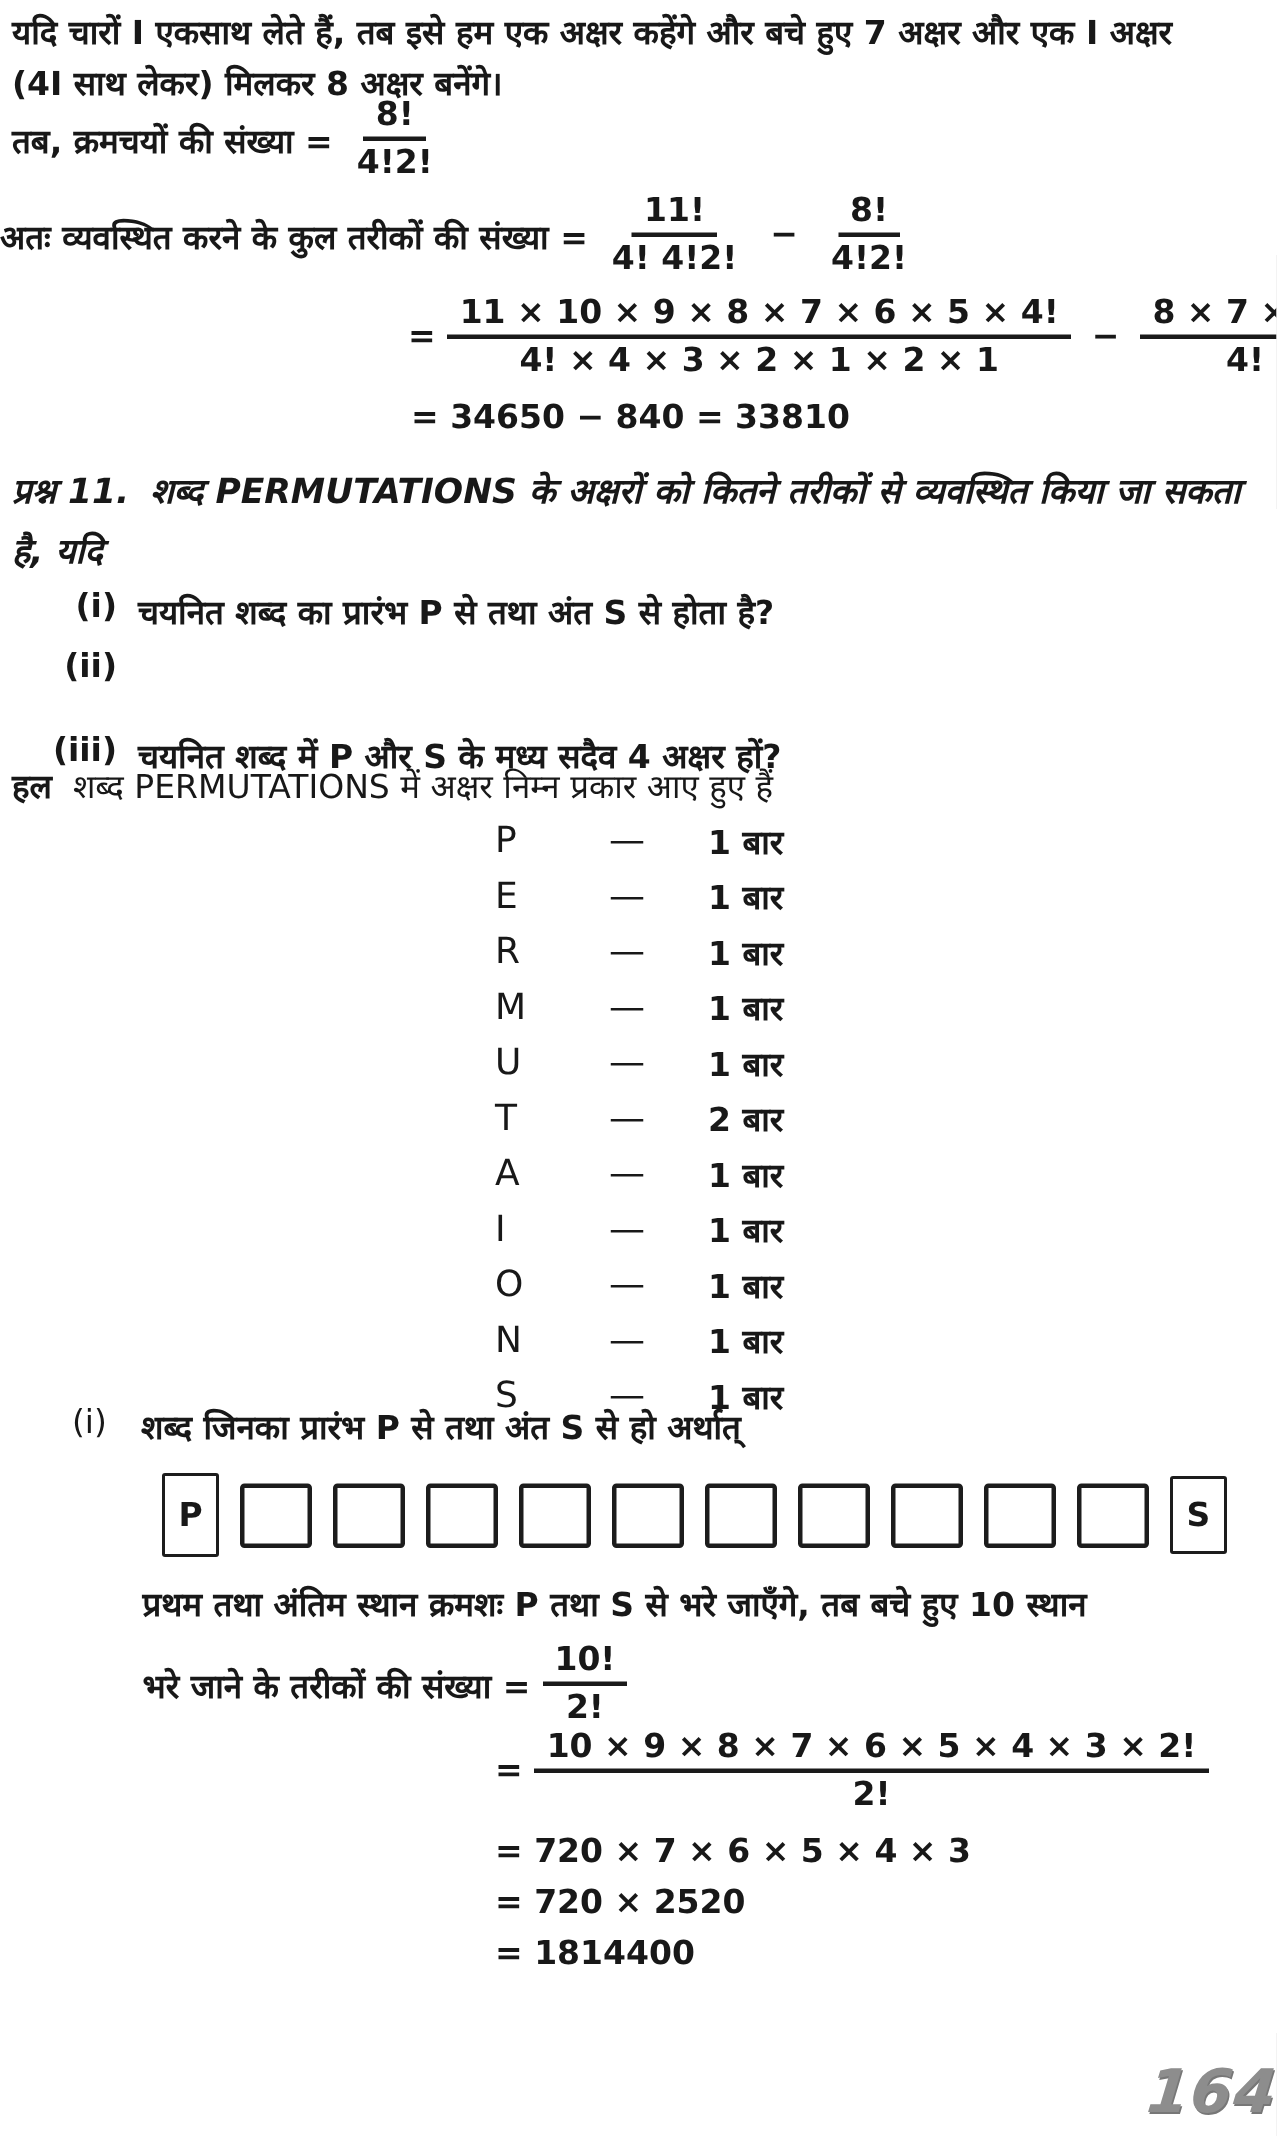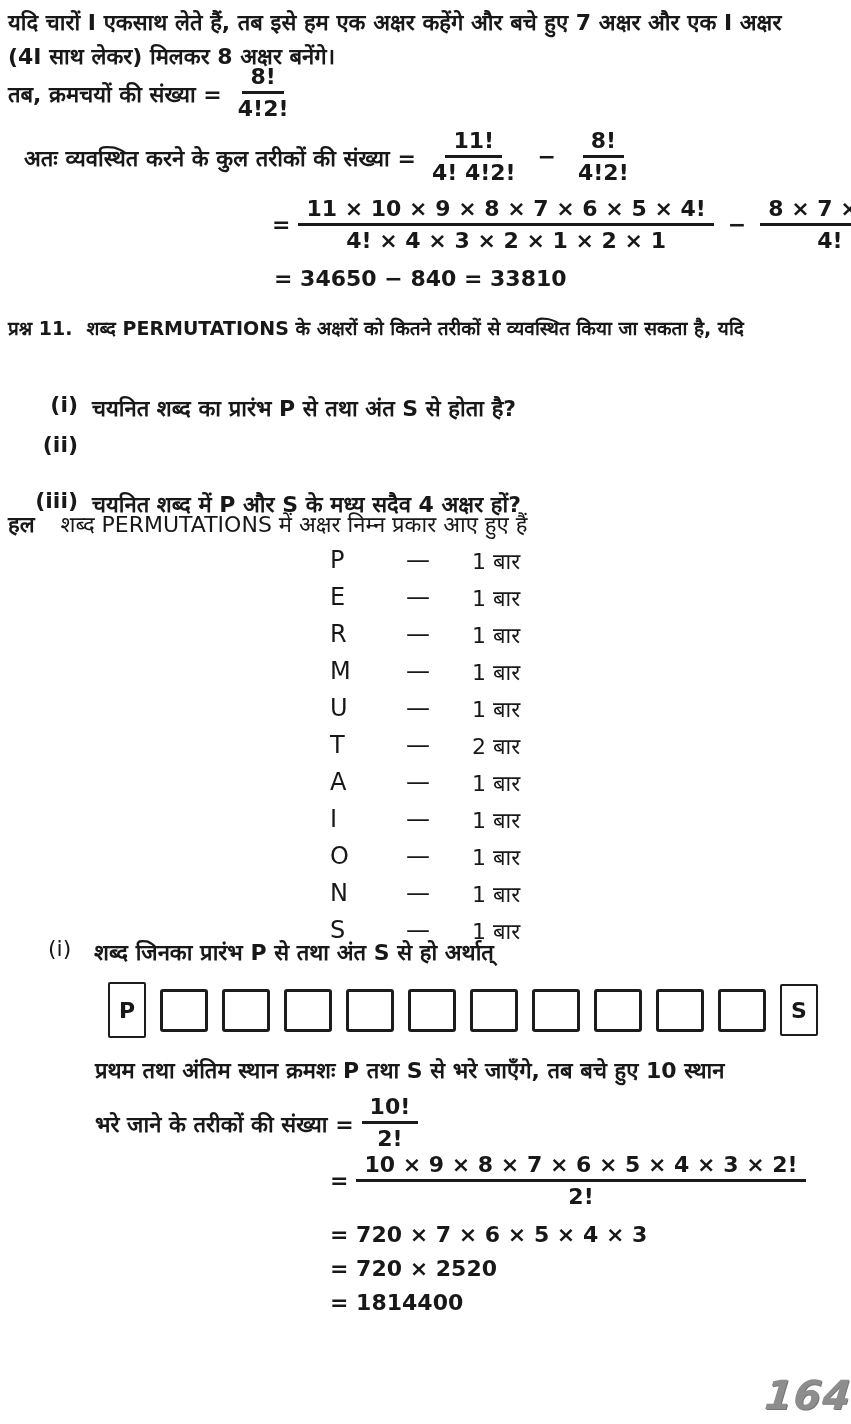--- a/index.html
+++ b/index.html
@@ -19,21 +19,21 @@
   .eqline { display: flex; align-items: center; font-size: 22px; font-weight: bold; }
   .frac { display: inline-flex; flex-direction: column; align-items: center; margin: 0 8px; vertical-align: middle; }
   .frac .num { display: block; padding: 0 8px 2px 8px; border-bottom: 3px solid #1a1a1a; text-align: center; white-space: nowrap; }
   .frac .den { display: block; padding: 2px 8px 0 8px; text-align: center; white-space: nowrap; }
   .op { margin: 0 6px; white-space: nowrap; }
   .qnum { font-weight: bold; margin-right: 14px; white-space: nowrap; }
   .part-row { display: flex; align-items: flex-start; font-weight: bold; font-size: 22px; }
   .part-label { width: 78px; text-align: right; margin-right: 14px; flex: none; }
   .letter-table { display: grid; grid-template-columns: 76px 66px auto; row-gap: 9px; font-size: 24px; }
   .letter-table .cell { height: 28px; display: flex; align-items: center; }
-  .count-cell { font-weight: normal; font-size: 22px; }
+  .count-cell { font-weight: bold; font-size: 22px; }
   .boxes-row { display: flex; align-items: center; gap: 14px; }
   .letter-box {
     width: 38px; height: 56px; border: 2px solid #1c1c1c; border-radius: 2px;
     display: flex; align-items: center; justify-content: center;
     font-size: 22px; font-weight: bold; background: #fff;
   }
   .empty-box {
     width: 48px; height: 43px; border: 3px solid #1c1c1c; border-radius: 3px; background: #fff;
   }
   .page-number {
@@ -55,21 +55,21 @@
   </div>
 
   <div class="abs eqline" style="left:8px; top:64px;justify-content:space-between;">
     <span>तब, क्रमचयों की संख्या =</span>
     <span class="frac">
       <span class="num">8!</span>
       <span class="den">4!2!</span>
     </span>
   </div>
 
-  <div class="abs eqline" style="left:24px; top:128px;">
+  <div class="abs eqline" style="left:0; top:128px;">
     <span>अतः व्यवस्थित करने के कुल तरीकों की संख्या =</span>
     <span class="frac">
       <span class="num">11!</span>
       <span class="den">4! 4!2!</span>
     </span>
     <span class="op">−</span>
     <span class="frac">
       <span class="num">8!</span>
       <span class="den">4!2!</span>
     </span>
@@ -85,38 +85,38 @@
     <span class="frac">
       <span class="num">8 × 7 × 6 × 5 × 4!</span>
       <span class="den">4! × 2 × 1</span>
     </span>
   </div>
 
   <div class="abs eqline" style="left:274px; top:266px;">
     <span>= 34650 − 840  = 33810</span>
   </div>
 
-  <div class="abs" style="left:8px; top:308px; width:842px; font-size:19px; line-height:40px; font-weight:bold;">
+  <div class="abs" style="left:8px; top:308px; width:842px; font-size:23px; line-height:40px; font-weight:bold;font-style:italic;">
     <span class="qnum">प्रश्न 11.</span><span>शब्द PERMUTATIONS के अक्षरों को कितने तरीकों से व्यवस्थित किया जा सकता है, यदि</span>
   </div>
 
   <div class="abs part-row" style="left:0; top:392px; width:840px;">
     <span class="part-label">(i)</span>
     <span>चयनित शब्द का प्रारंभ P से तथा अंत S से होता है?</span>
   </div>
   <div class="abs part-row" style="left:0; top:432px; width:840px;">
     <span class="part-label">(ii)</span>
   </div>
   <div class="abs part-row" style="left:0; top:488px; width:840px;">
     <span class="part-label">(iii)</span>
     <span>चयनित शब्द में P और S के मध्य सदैव 4 अक्षर हों?</span>
   </div>
 
   <div class="abs" style="left:8px; top:508px; width:840px; font-size:22px;">
-    <span style="font-weight:bold; margin-right:26px;">हल</span><span class="hindi-n">शब्द PERMUTATIONS में अक्षर निम्न प्रकार आए हुए हैं</span>
+    <span style="font-weight:bold; margin-right:14px;">हल</span><span class="hindi-n">शब्द PERMUTATIONS में अक्षर निम्न प्रकार आए हुए हैं</span>
   </div>
 
   <div class="abs letter-table" style="left:330px; top:546px;">
     <span class="cell">P</span>
     <span class="cell">—</span>
     <span class="cell count-cell">1 बार</span>
     <span class="cell">E</span>
     <span class="cell">—</span>
     <span class="cell count-cell">1 बार</span>
     <span class="cell">R</span>

